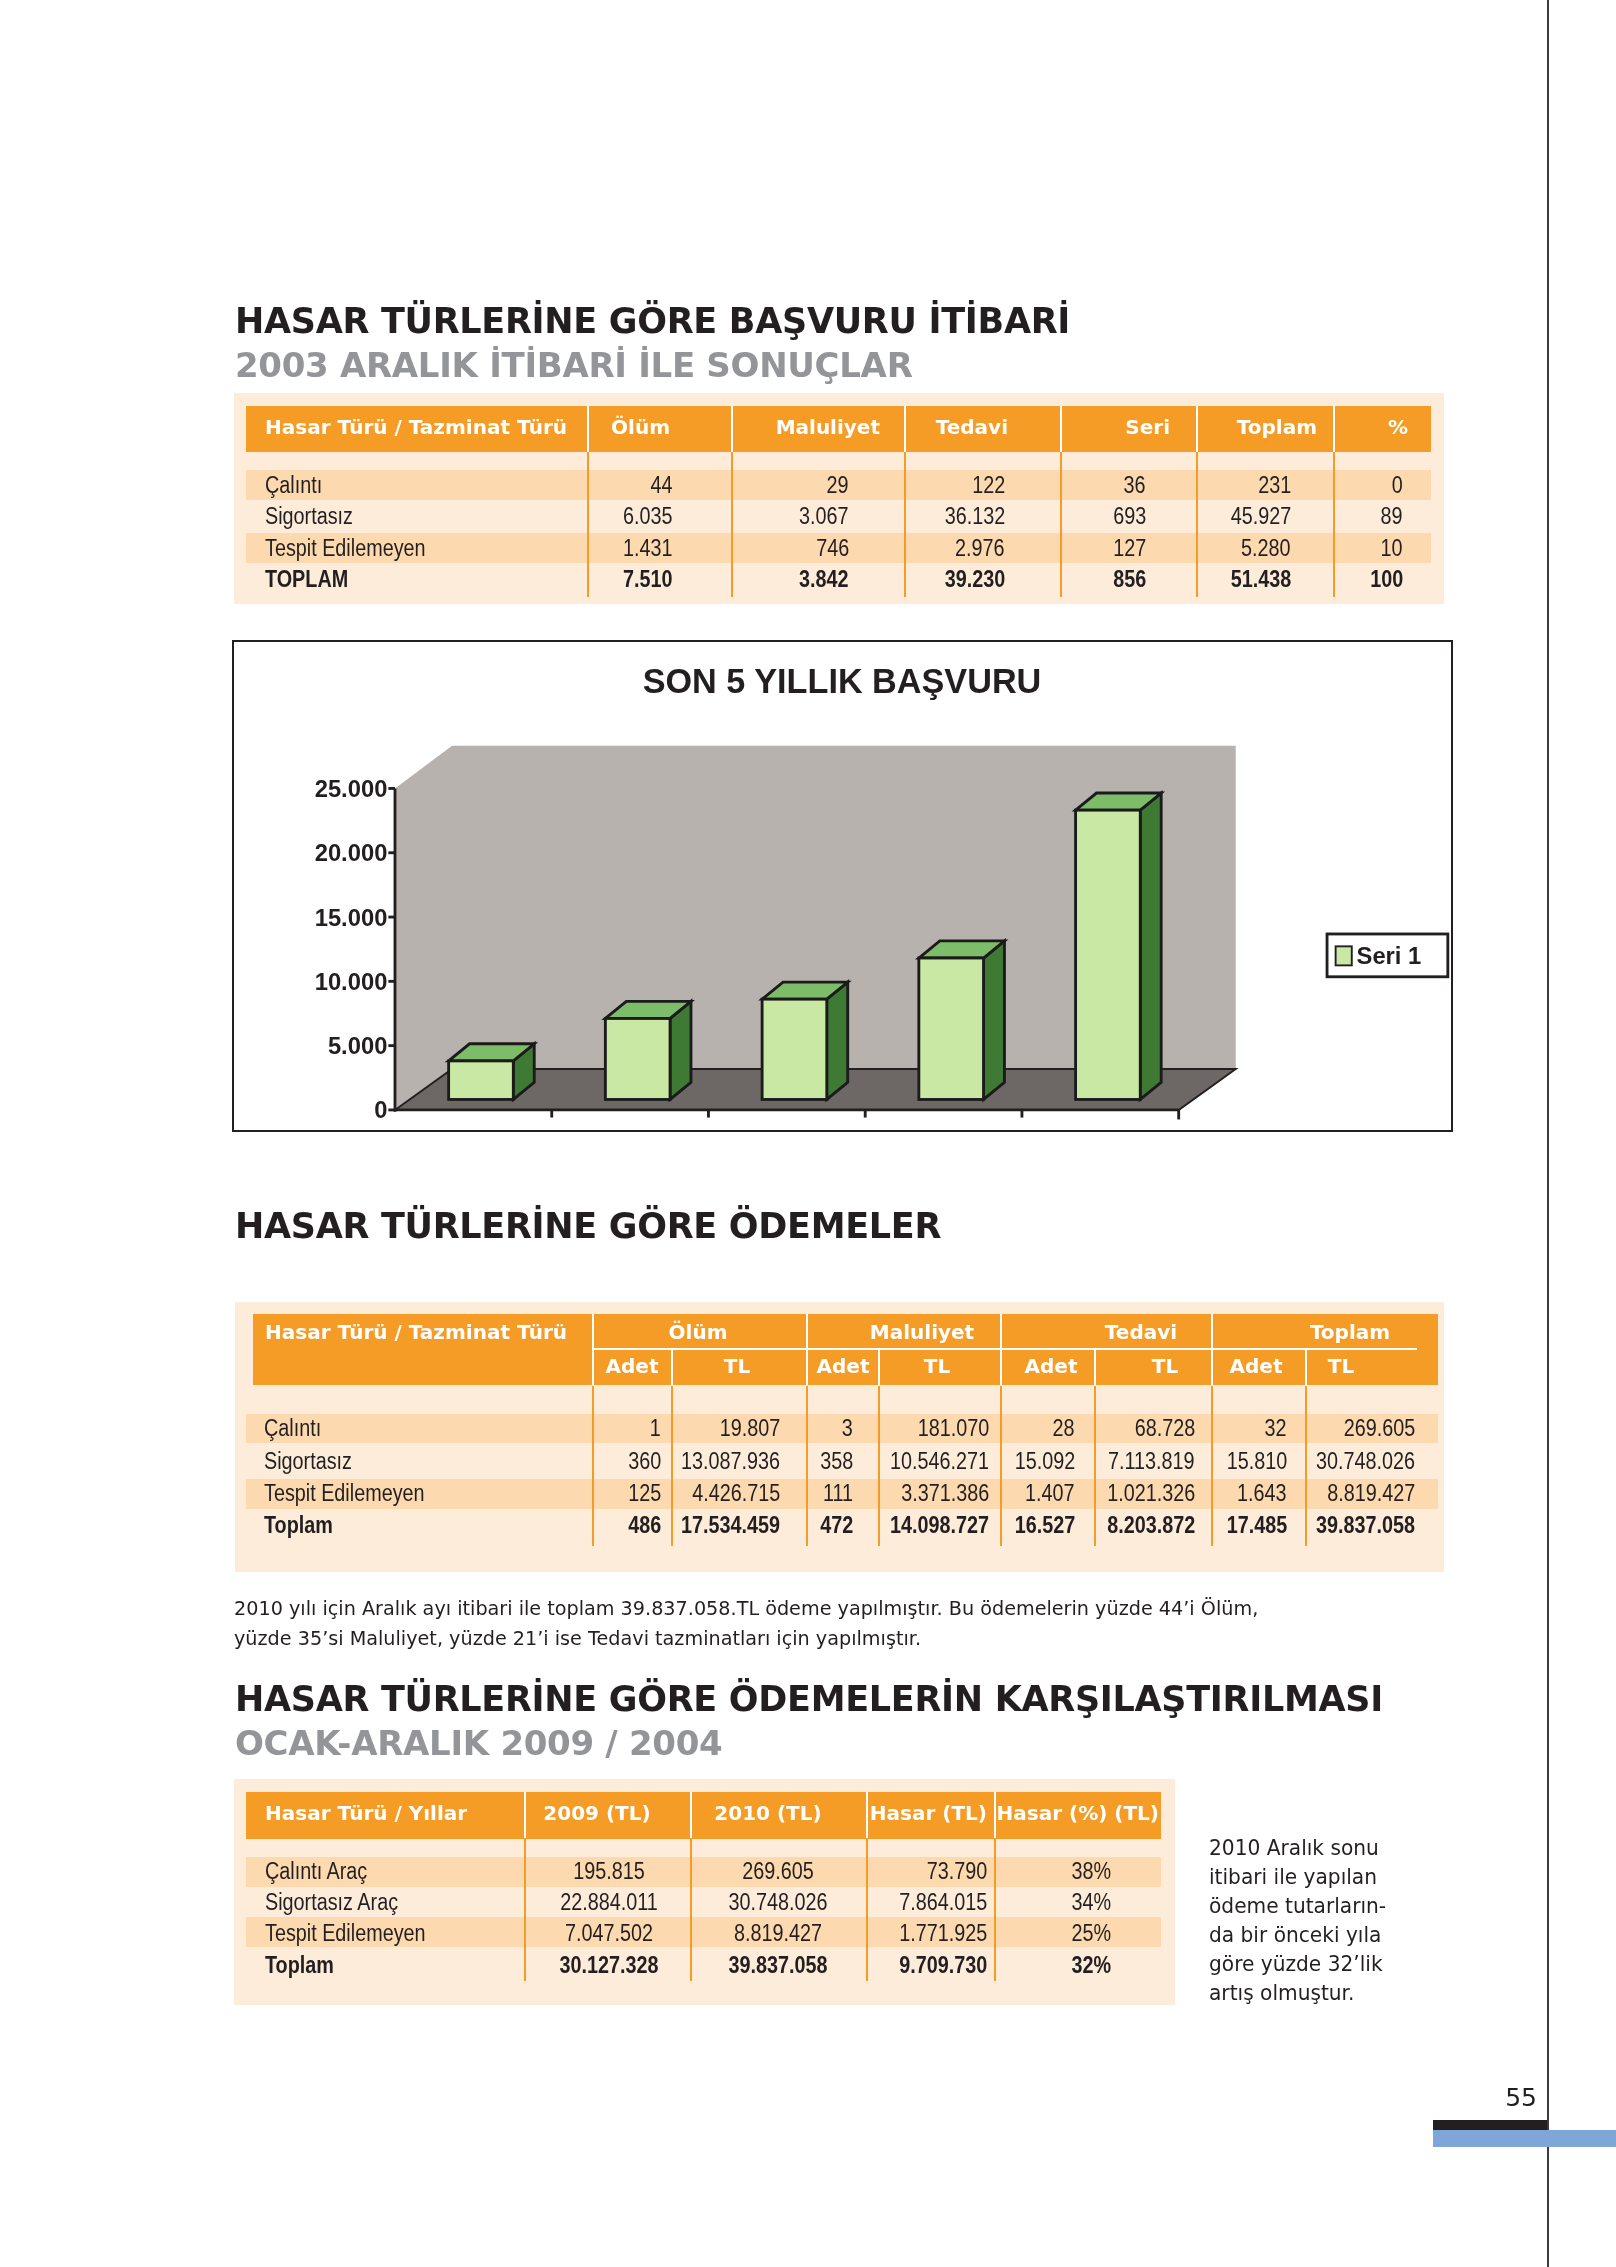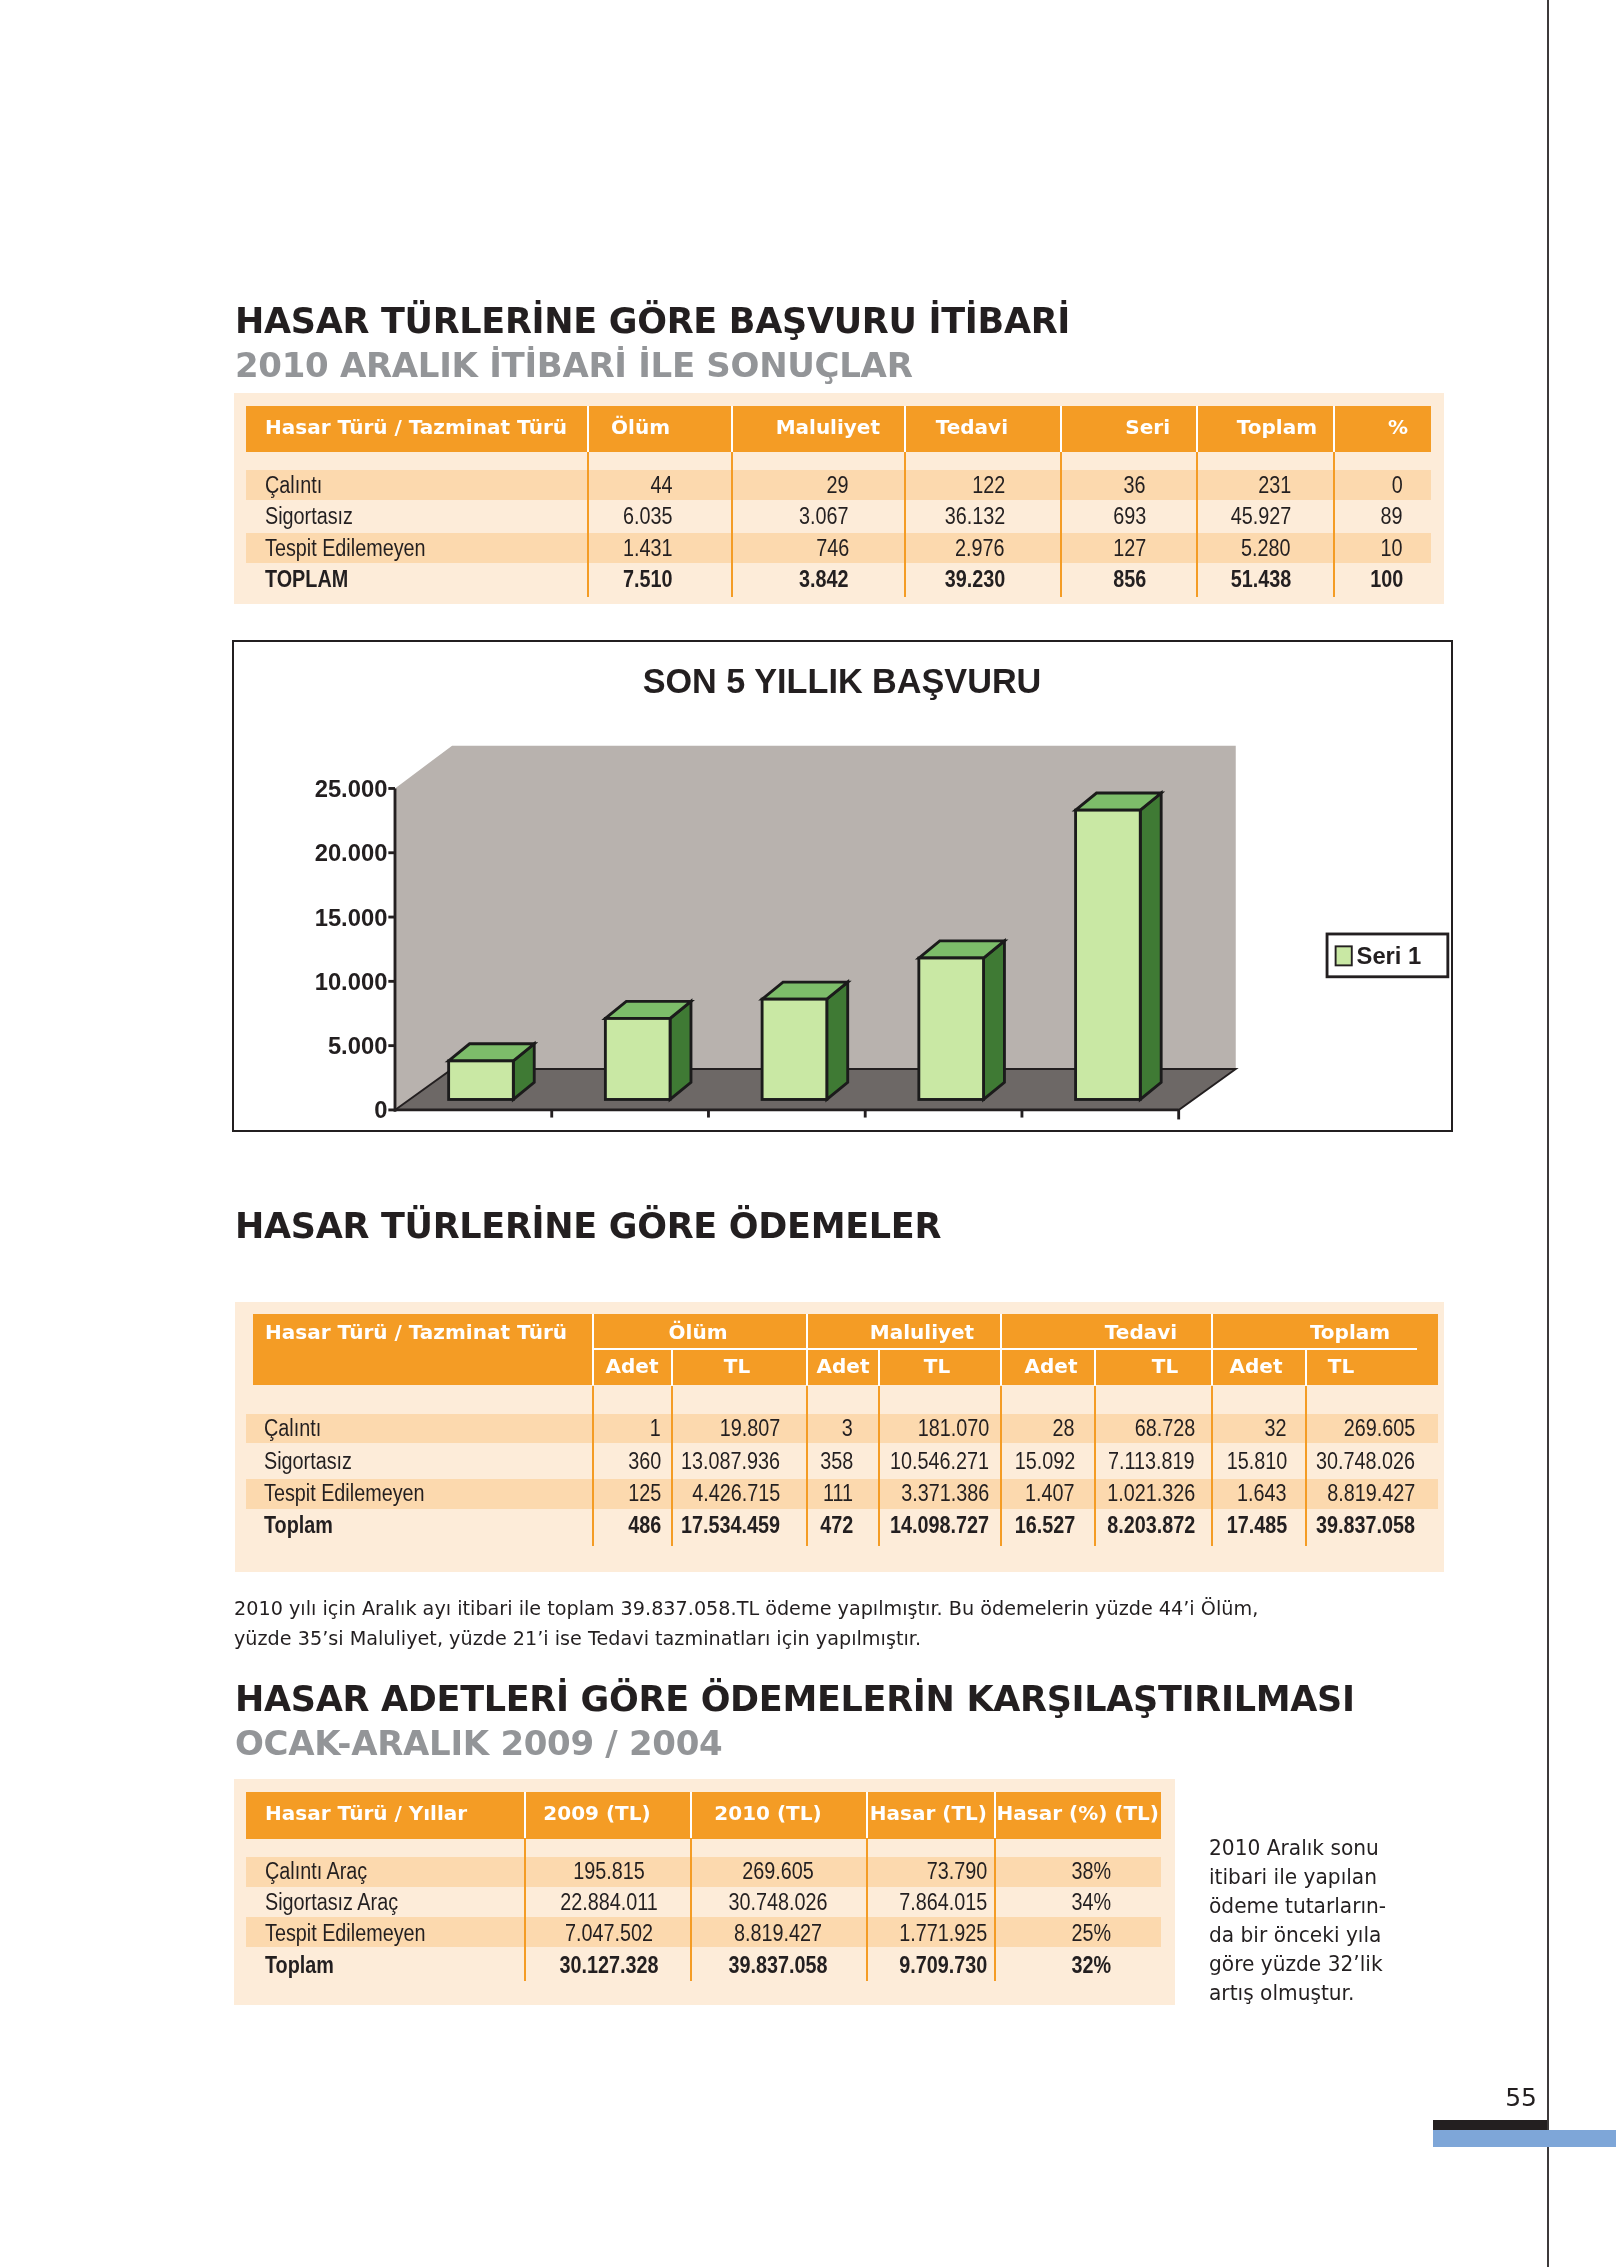--- a/index.html
+++ b/index.html
@@ -36,21 +36,21 @@
 </style>
 </head>
 <body>
 
 <div class="abs" style="left:1547px; top:0; width:1.9px; height:2267px; background:#3d3a3b;"></div>
 <div class="abs" style="left:1484px; top:2083px; width:53px; text-align:right; font-family:'DejaVu Sans',sans-serif; font-size:25px; color:#231f20;">55</div>
 <div class="abs" style="left:1433px; top:2120px; width:114px; height:10.5px; background:#231f20;"></div>
 <div class="abs" style="left:1433px; top:2130px; width:184px; height:17px; background:#7ea6d8;"></div>
 
 <div class="h-main" style="top:300px;">HASAR TÜRLERİNE GÖRE BAŞVURU İTİBARİ</div>
-<div class="h-sub" style="top:344px;">2010 ARALIK İTİBARİ İLE SONUÇLAR</div>
+<div class="h-sub" style="top:344px;">2003 ARALIK İTİBARİ İLE SONUÇLAR</div>
 
 <div>
   <div class="tbox" style="left:234px; top:393px; width:1210px; height:211px;"></div>
   <div class="thead" style="left:246px; top:406px; width:1185px; height:46px;"></div>
   <div class="band" style="left:246px; top:470px; width:1185px; height:30px;"></div>
   <div class="band" style="left:246px; top:533px; width:1185px; height:30px;"></div>
   <div id="t1-cols">
       <div class="vline-w" style="left:587px; top:406px; height:46px;"></div>
       <div class="vline" style="left:587px; top:452px; height:145px;"></div>
       <div class="vline-w" style="left:731px; top:406px; height:46px;"></div>
@@ -230,21 +230,21 @@
       <div class="cell r b" style="right:330px; top:1511px;">17.485</div>
       <div class="cell r b" style="right:202px; top:1511px;">39.837.058</div>
     </div>
 </div>
 
 <div id="para2">
     <div class="para" style="left:234px; top:1594px;">2010 yılı için Aralık ayı itibari ile toplam 39.837.058.TL ödeme yapılmıştır. Bu ödemelerin yüzde 44’i Ölüm,</div>
     <div class="para" style="left:234px; top:1624px;">yüzde 35’si Maluliyet, yüzde 21’i ise Tedavi tazminatları için yapılmıştır.</div>
   </div>
 
-<div class="h-main" style="top:1678px;">HASAR ADETLERİ GÖRE ÖDEMELERİN KARŞILAŞTIRILMASI</div>
+<div class="h-main" style="top:1678px;">HASAR TÜRLERİNE GÖRE ÖDEMELERİN KARŞILAŞTIRILMASI</div>
 <div class="h-sub" style="top:1722px;">OCAK-ARALIK 2009 / 2004</div>
 
 <div>
   <div class="tbox" style="left:234px; top:1779px; width:941px; height:226px;"></div>
   <div class="thead" style="left:246px; top:1792px; width:915px; height:47px;"></div>
   <div class="band" style="left:246px; top:1857px; width:915px; height:29.5px;"></div>
   <div class="band" style="left:246px; top:1917px; width:915px; height:30px;"></div>
   <div id="t3-cols">
       <div class="vline-w" style="left:524px; top:1792px; height:47px;"></div>
       <div class="vline" style="left:524px; top:1838px; height:143px;"></div>

